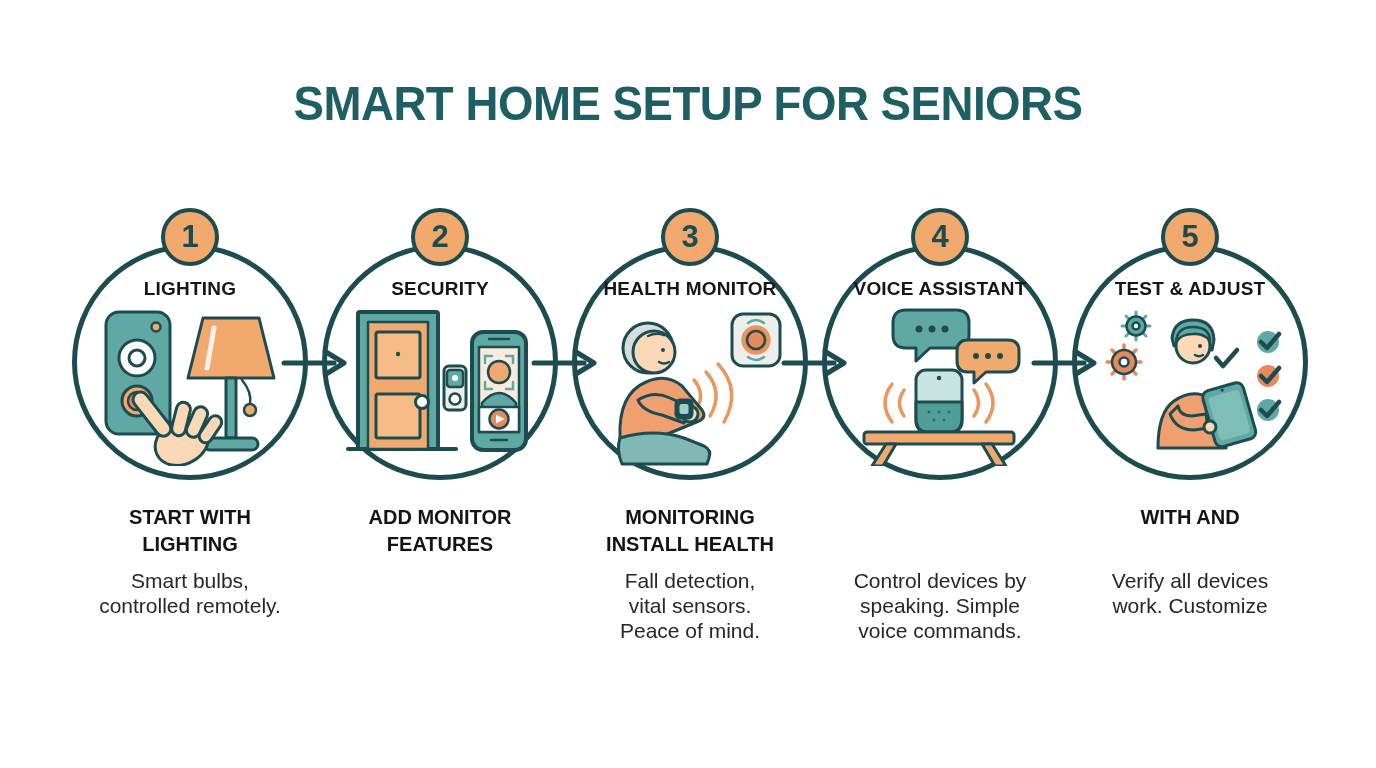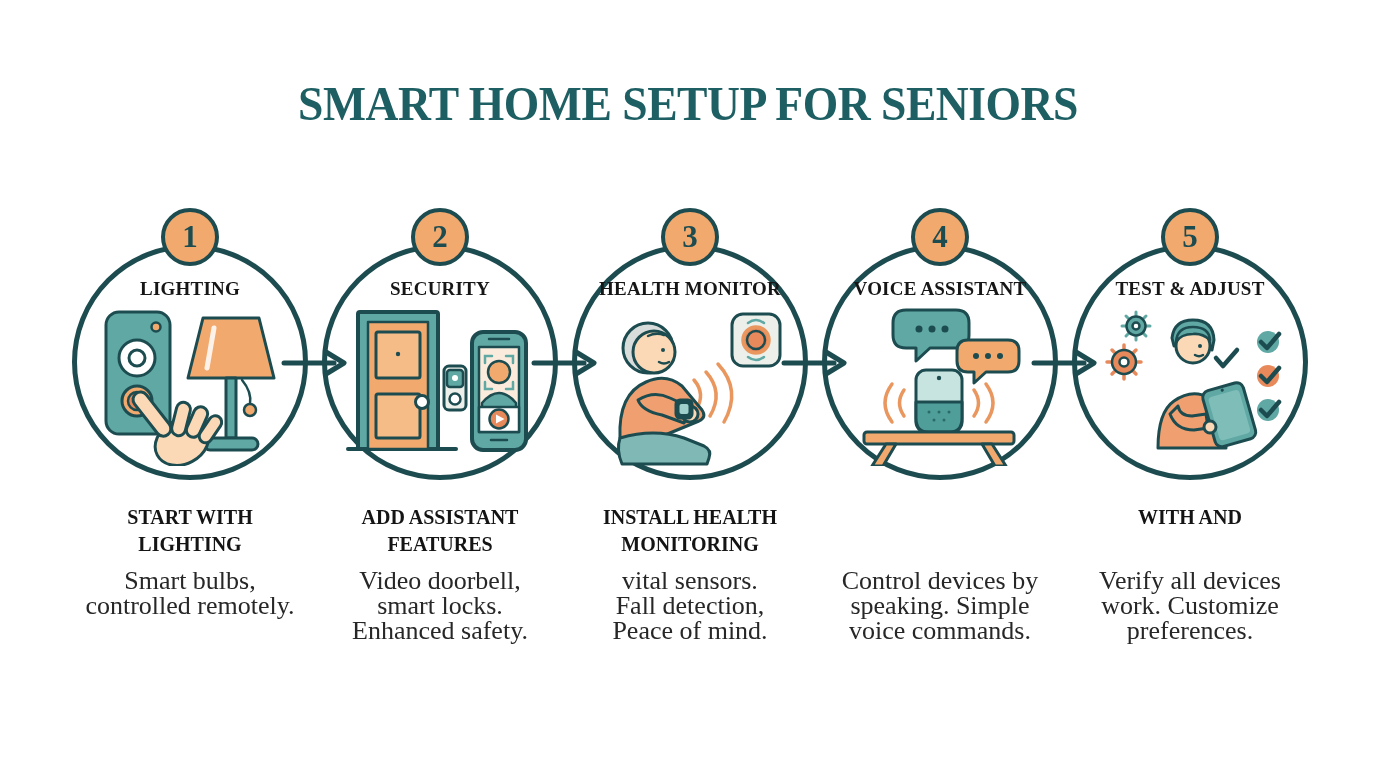--- a/index.html
+++ b/index.html
@@ -6,21 +6,21 @@
     --c-outline:#1D4C50; --c-title:#1E5F63; --c-tealMid:#5FA8A4; --c-tealLight:#C8E4E0;
     --c-orange:#F2A96E; --c-orangeLight:#F6BC88; --c-orangeDeep:#E8895B; --c-skin:#FBD9B7;
     --c-gray:#EDEFEA; --c-hair:#D8DCDA; --c-waves:#E9975E; --c-text:#161616; --c-textSoft:#272727;
     --c-paper:#FFFFFF;
   }
   html,body{margin:0;padding:0;}
   body{
     width:1376px;height:768px;background:var(--c-paper);
     font-family:"Liberation Sans", sans-serif;overflow:hidden;position:relative;
   }
-  .canvas{position:absolute;inset:0;font-family:Liberation Serif, serif;}
+  .canvas{position:absolute;inset:0;}
   .title{
     position:absolute;top:76px;left:0;width:100%;margin:0;text-align:center;
     font-size:48px;font-weight:bold;color:var(--c-title);letter-spacing:-.5px;
     transform:scaleX(.95);
   }
   .step{position:absolute;top:208px;width:250px;height:460px;}
   .ring{
     position:absolute;top:36px;left:7px;width:226px;height:226px;background:#fff;
     border:5px solid var(--c-outline);border-radius:50%;
   }
@@ -34,21 +34,21 @@
     position:absolute;top:70px;left:0;width:100%;text-align:center;z-index:2;
     font-size:19px;font-weight:bold;color:var(--c-text);letter-spacing:.2px;
   }
   .icon{position:absolute;top:98px;left:25px;width:200px;height:160px;z-index:1;}
   .heading{
     position:absolute;top:296px;left:0;width:100%;text-align:center;
     font-size:20px;line-height:27px;font-weight:bold;color:#141414;
   }
   .body{
     position:absolute;top:360px;left:0;width:100%;text-align:center;
-    font-size:26px;line-height:25px;color:var(--c-textSoft);
+    font-size:21px;line-height:25px;color:var(--c-textSoft);
   }
   .arrow{position:absolute;top:348px;width:70px;height:30px;z-index:3;}
   .arrow path{stroke:var(--c-outline);stroke-width:5;fill:none;stroke-linecap:round;stroke-linejoin:round;}
 
   
   .s{stroke:var(--c-outline);stroke-width:3;stroke-linejoin:round;stroke-linecap:round;}
   .s2{stroke:var(--c-outline);stroke-width:2.5;stroke-linejoin:round;stroke-linecap:round;}
   .s4{stroke:var(--c-outline);stroke-width:4;stroke-linejoin:round;stroke-linecap:round;}
   .st{stroke:var(--c-tealMid);stroke-width:2.5;fill:none;stroke-linecap:round;}
   .w{fill:none;stroke:var(--c-waves);stroke-width:3.5;stroke-linecap:round;}
@@ -121,27 +121,22 @@
       <rect x="139" y="41" width="40" height="85" class="s2" fill="#FAEBDC"></rect>
       <path d="M145,57 v-7 h7 M166,50 h7 v7 M145,76 v7 h7 M173,76 v7 h-7" class="st"></path>
       <circle cx="159" cy="66" r="11" class="s2 f-or"></circle>
       <path d="M142,97 q17,-20 34,0 l0,5 h-34 z" class="s2 f-teal"></path>
       <rect x="139" y="101" width="40" height="25" class="s2 f-white"></rect>
       <circle cx="159" cy="113" r="9.5" class="s2 f-ord"></circle>
       <path d="M156,108.5 l8.5,4.5 -8.5,4.5 z" fill="#fff"></path>
       <path d="M151,134 h16" class="s2 ln"></path>
     </svg>
     <div class="heading">
-      <div>ADD ASSISTANT</div>
+      <div>ADD MONITOR</div>
       <div>FEATURES</div>
-    </div>
-    <div class="body">
-      <div>Video doorbell,</div>
-      <div>smart locks.</div>
-      <div>Enhanced safety.</div>
     </div>
   </div>
 
   <div class="step" style="left:565px">
     <div class="ring"></div>
     <div class="badge">3</div>
     <div class="label">HEALTH MONITOR</div>
     <svg class="icon" viewBox="0 0 200 160">
       <rect x="142" y="8" width="48" height="52" rx="11" class="s f-gray"></rect>
       <path d="M158,17 q8,-6 16,0" class="st"></path>
@@ -157,26 +152,26 @@
       <path d="M69,56 q5,3 10,0" class="s2 ln"></path>
       <path d="M58,30 q8,-4 16,-1" class="s2 ln"></path>
       <path d="M30,132 q-2,-44 26,-56 q20,-9 36,4 l20,24 q5,7 -3,11 l-34,14 -25,6 z" class="s" fill="#EF9F70"></path>
       <path d="M48,94 q16,-10 32,-2 l22,10 -8,15 -22,-8 q-20,-4 -24,-15 z" class="s" fill="#EF9F70"></path>
       <circle cx="100" cy="108" r="8" class="s f-skin"></circle>
       <rect x="86" y="94" width="16" height="18" rx="4" class="s f-dark"></rect>
       <rect x="89.5" y="98" width="9" height="10" rx="2" fill="#9FD0CC"></rect>
       <path d="M30,132 q34,-10 64,0 l20,8 q8,4 5,12 l-2,6 h-85 q-6,-14 -2,-26 z" class="s" fill="#7FB8B4"></path>
     </svg>
     <div class="heading">
+      <div>MONITORING</div>
       <div>INSTALL HEALTH</div>
-      <div>MONITORING</div>
-    </div>
-    <div class="body">
+    </div>
+    <div class="body">
+      <div>Fall detection,</div>
       <div>vital sensors.</div>
-      <div>Fall detection,</div>
       <div>Peace of mind.</div>
     </div>
   </div>
 
   <div class="step" style="left:815px">
     <div class="ring"></div>
     <div class="badge">4</div>
     <div class="label">VOICE ASSISTANT</div>
     <svg class="icon" viewBox="0 0 200 160">
       <path d="M66,4 h50 q13,0 13,13 v12 q0,13 -13,13 h-26 l-14,13 v-13 h-10 q-13,0 -13,-13 v-12 q0,-13 13,-13 z" class="s f-teal"></path>
@@ -245,21 +240,20 @@
       <path d="M171,70 l6,6 12,-14" class="ckm"></path>
       <circle cx="178" cy="104" r="11" class="f-teal"></circle>
       <path d="M171,104 l6,6 12,-14" class="ckm"></path>
     </svg>
     <div class="heading">
       <div>WITH AND</div>
     </div>
     <div class="body">
       <div>Verify all devices</div>
       <div>work. Customize</div>
-      <div>preferences.</div>
     </div>
   </div>
 
   <svg class="arrow" style="left:280px" viewBox="0 0 70 30">
     <path d="M4,15 H54"></path>
       <path d="M46,4 L64,15 L46,26"></path>
   </svg>
   <svg class="arrow" style="left:530px" viewBox="0 0 70 30">
     <path d="M4,15 H54"></path>
       <path d="M46,4 L64,15 L46,26"></path>

